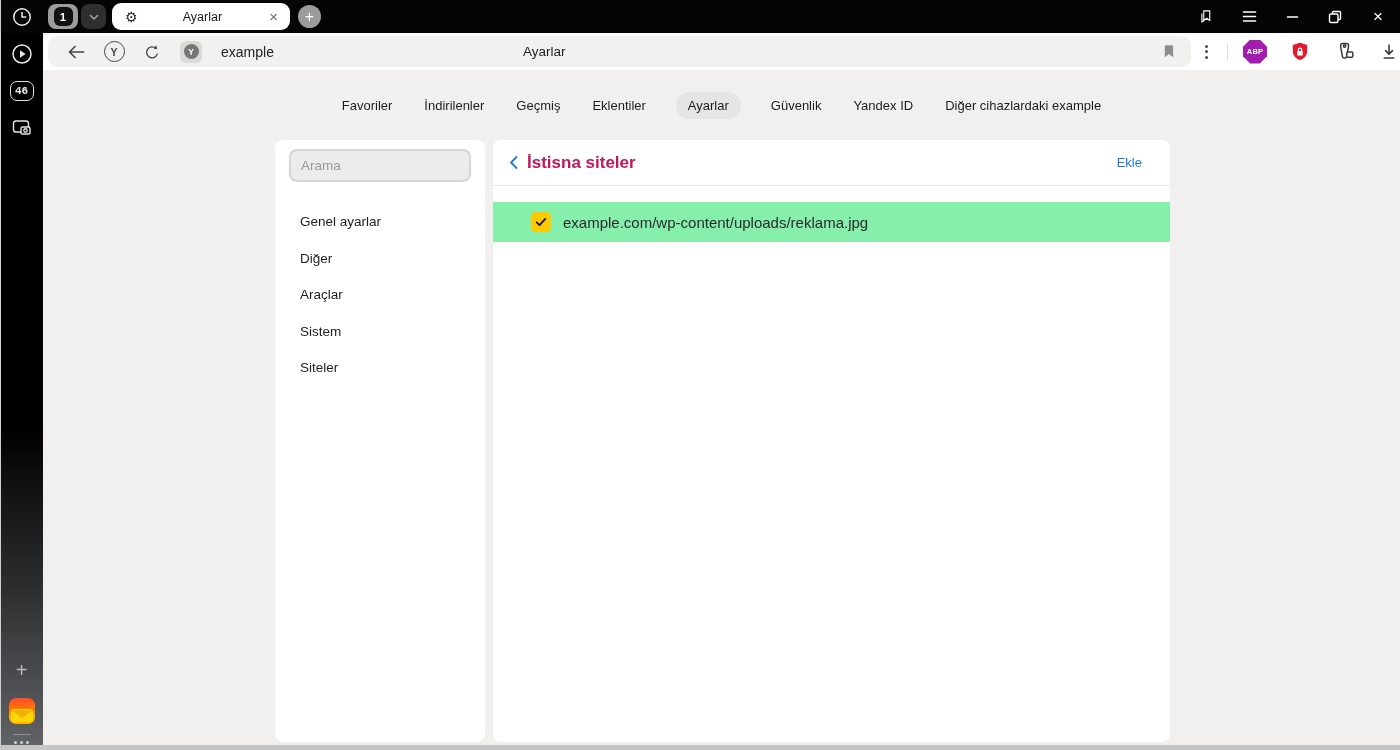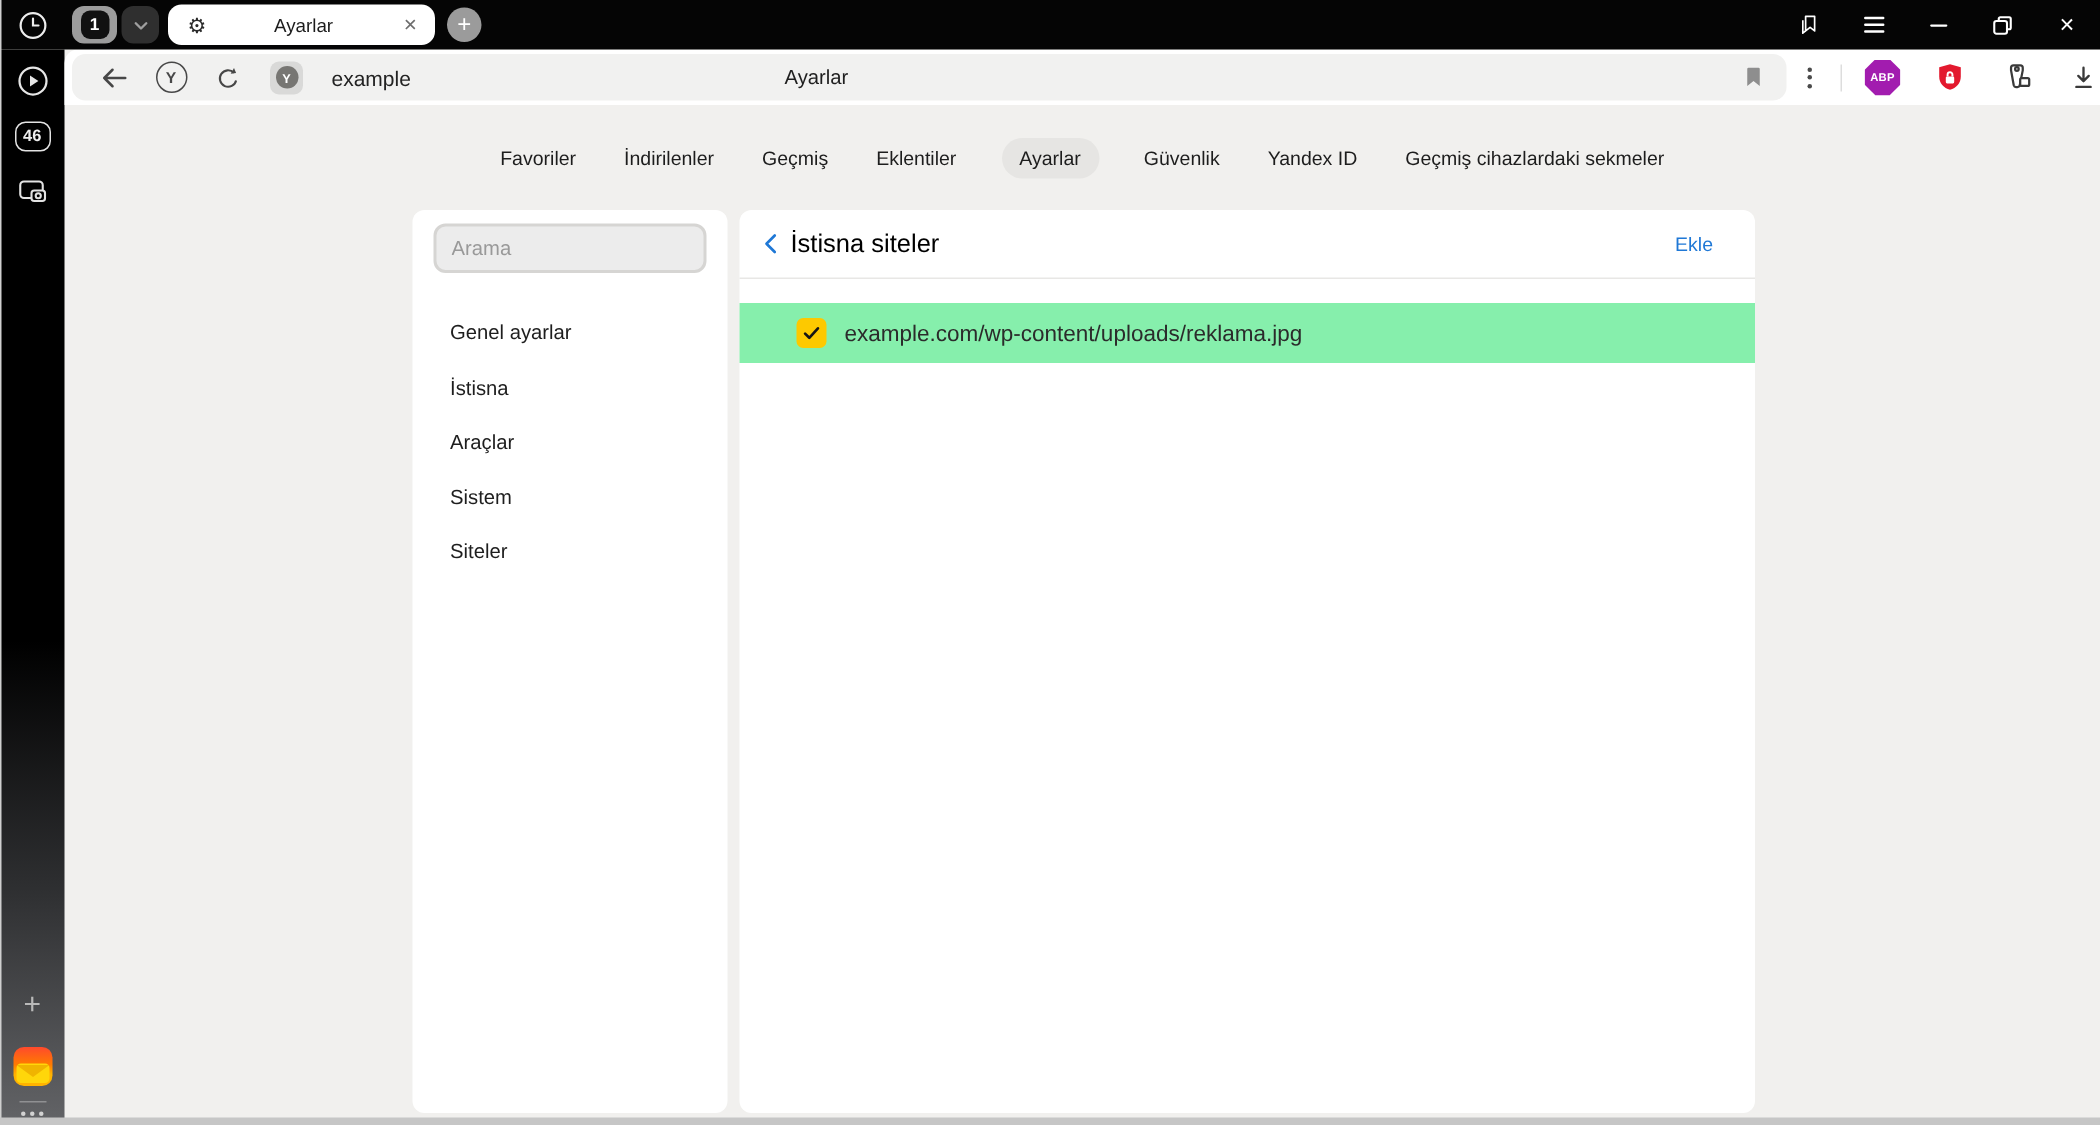--- a/index.html
+++ b/index.html
@@ -30,21 +30,21 @@
   .tb-right { margin-left:auto; display:flex; align-items:center; gap:25px; padding-right:13px; }
   .win-btn { background:none; border:none; display:flex; align-items:center; justify-content:center;
     width:18px; height:18px; cursor:pointer; color:#fff; }
   .win-close { font-size:17px; font-weight:300; line-height:1; }
 
   
   .sidebar { position:absolute; left:0; top:33px; width:43px; height:717px;
     background:linear-gradient(180deg,#000 0%,#000 55%,#2e2f31 78%,#636467 100%);
     display:flex; flex-direction:column; align-items:center; z-index:5; }
   .sb-icon { width:43px; height:36px; display:flex; align-items:center; justify-content:center; cursor:pointer; }
-  .sb-top { display:flex; flex-direction:column; align-items:center; padding-top:3px; gap:1px; }
+  .sb-top { display:flex; flex-direction:column; align-items:center; padding-top:3px; gap:1px;font-family:Liberation Mono, monospace; }
   .badge46 { min-width:24px; height:20px; border:1.6px solid #e3e3e3; border-radius:7px;
     color:#ededed; font-size:11px; font-weight:bold; display:flex; align-items:center; justify-content:center; padding:0 2px; }
   .sb-bottom { margin-top:auto; display:flex; flex-direction:column; align-items:center; padding-bottom:6px; }
   .sb-plus { color:#b9b9b9; font-size:20px; font-weight:300; line-height:1; }
   .mail-icon { width:26px; height:26px; border-radius:7px; overflow:hidden; position:relative;
     background:linear-gradient(180deg,#ff4a2d 0%,#ff7a00 45%,#ffb300 70%); margin:10px 0 8px 0; cursor:pointer; }
   .mail-env { position:absolute; left:2px; right:2px; bottom:2px; height:13px; background:#ffd60a; border-radius:3px; }
   .mail-flap { position:absolute; left:2px; bottom:6px; width:0; height:0;
     border-left:11px solid transparent; border-right:11px solid transparent; border-top:8px solid #f0b400; }
   .sb-divider { width:18px; height:1px; background:#8f9092; margin:2px 0 6px 0; }
@@ -94,21 +94,21 @@
   .search-input::placeholder { color:#999; }
   .nav-list { margin-top:24px; display:flex; flex-direction:column; }
   .nav-item { font-size:13.5px; color:#1e1e1e; padding:8px 0 8px 25px; margin-bottom:5.5px; cursor:pointer; }
 
   
   .main-card { position:absolute; left:450px; top:70px; width:677px; height:602px; background:#fff;
     border-radius:8px; }
   .mc-header { height:46px; display:flex; align-items:center; padding:0 28px 0 12px;
     border-bottom:1px solid #e8e7e5; }
   .back-btn { background:none; border:none; cursor:pointer; display:flex; align-items:center; padding:2px; }
-  .mc-title { font-size:17px; font-weight:400; color:#000000; margin-left:5px; }
+  .mc-title { font-size:17px; font-weight:700; color:#be185d; margin-left:5px; }
   .add-link { margin-left:auto; background:none; border:none; font-family:Liberation Sans, sans-serif; font-size:13px;
     color:#1f78d6; cursor:pointer; }
   .entry-row { margin-top:16px; height:40px; background:#86efac; display:flex; align-items:center; }
   .checkbox { width:20px; height:20px; border-radius:4.5px; background:#fdc900; margin-left:38px;
     display:flex; align-items:center; justify-content:center; cursor:pointer; flex:none; }
   .entry-url { font-size:15px; color:#2b2b2b; margin-left:12px; }
 </style>
 </head>
 <body>
 
@@ -257,28 +257,28 @@
 <div class="page">
 
   <div class="settings-tabs">
     <span class="stab">Favoriler</span>
     <span class="stab">İndirilenler</span>
     <span class="stab">Geçmiş</span>
     <span class="stab">Eklentiler</span>
     <span class="stab active">Ayarlar</span>
     <span class="stab">Güvenlik</span>
     <span class="stab">Yandex ID</span>
-    <span class="stab">Geçmiş cihazlardaki sekmeler</span>
+    <span class="stab">Diğer cihazlardaki example</span>
   </div>
 
   <div class="left-card">
     <input class="search-input" type="text" autofocus="" placeholder="Arama" style="">
     <div class="nav-list">
       <div class="nav-item">Genel ayarlar</div>
-      <div class="nav-item">İstisna</div>
+      <div class="nav-item">Diğer</div>
       <div class="nav-item">Araçlar</div>
       <div class="nav-item">Sistem</div>
       <div class="nav-item">Siteler</div>
     </div>
   </div>
 
   <div class="main-card">
     <div class="mc-header">
       <button class="back-btn">
         <svg width="13" height="17" viewBox="0 0 13 17" fill="none" stroke="#1f78d6" stroke-width="1.8" stroke-linecap="round" stroke-linejoin="round">

